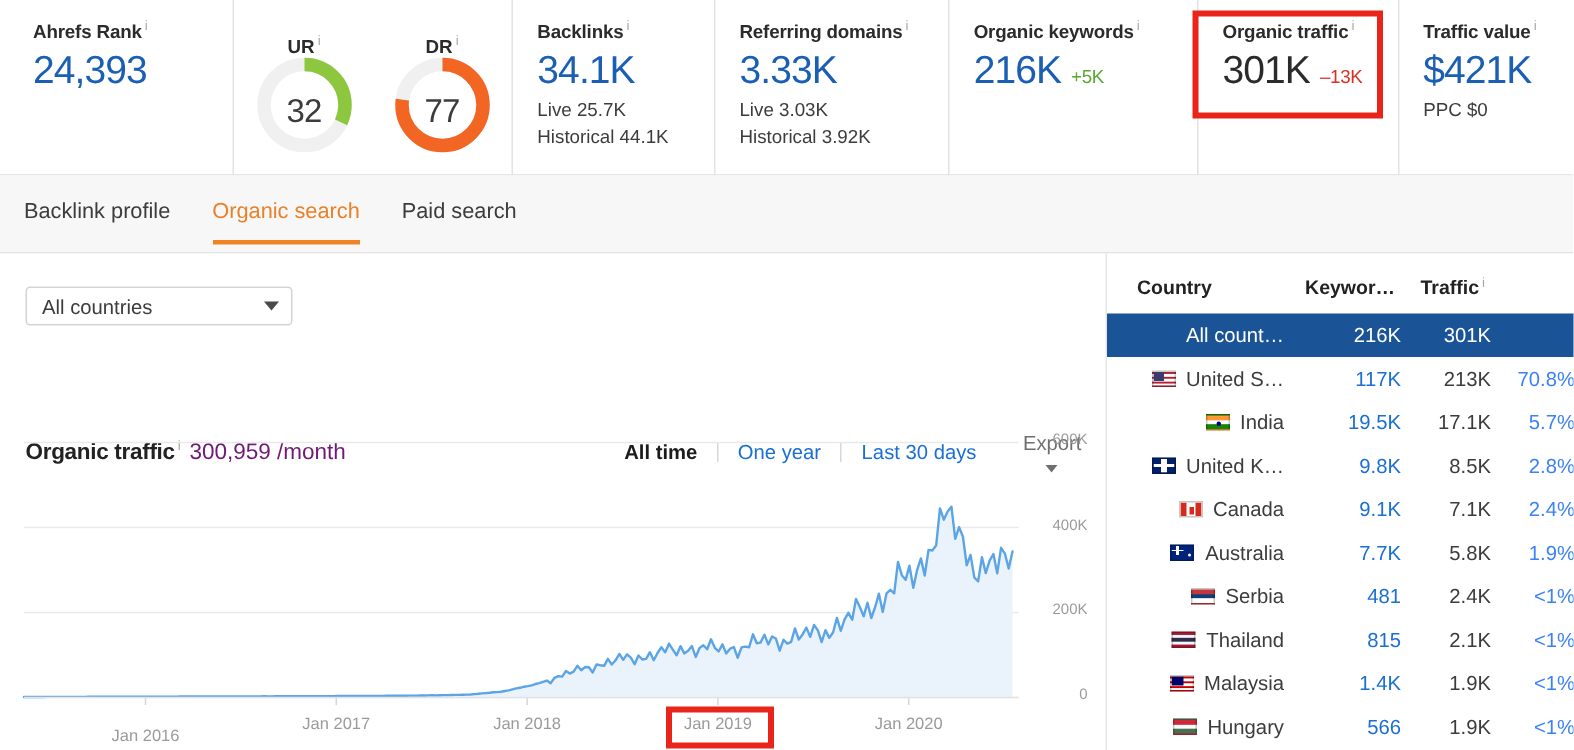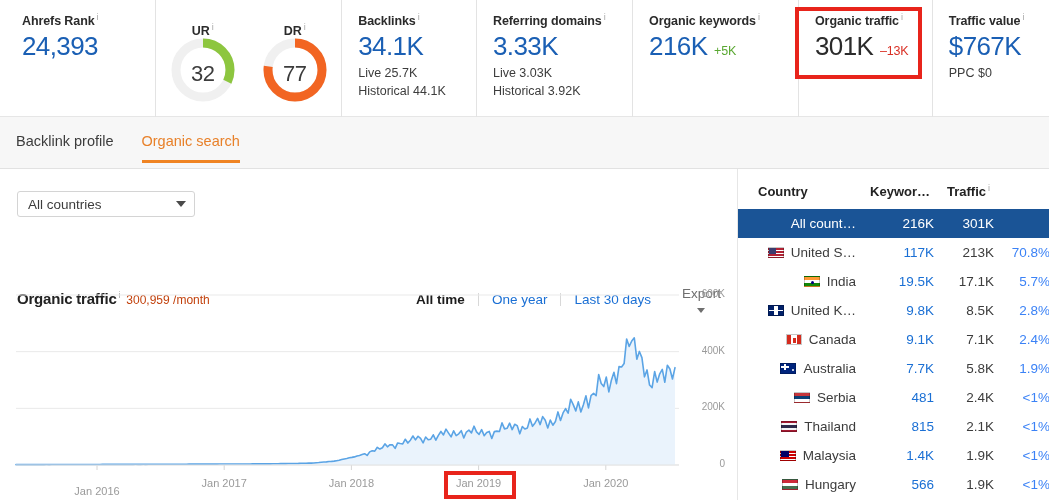--- a/index.html
+++ b/index.html
@@ -106,21 +106,21 @@
   .caret {
     width: 0; height: 0; border-left: 5px solid transparent;
     border-right: 5px solid transparent; border-top: 6px solid #4a4a4a;
   }
 
   .chart-head {
     position: absolute; left: 17px; top: 78px; right: 16px; height: 22px;
     display: flex; align-items: baseline;
   }
   .ch-title { font-size: 15px; font-weight: bold; color: #222; letter-spacing: -0.2px; }
-  .ch-value { font-size: 12px; color: #c2410c; margin-left: 6px; margin-top: 46px; }
+  .ch-value { font-size: 15px; color: #701a75; margin-left: 6px; margin-top: 46px; }
   .ch-right { margin-left: auto; display: flex; align-items: center; gap: 0; }
   .range-btn {
     font-size: 13.5px; color: #1a6fd4; padding: 0 13px; cursor: pointer;
     white-space: nowrap; position: relative;
   }
   .range-btn.active { color: #1c1c1c; font-weight: bold; }
   .range-sep { width: 1px; height: 13px; background: #d8d8d8; align-self: center; }
   .export-btn {
     font-size: 13.5px; color: #6f6f6f; margin-left: 18px; cursor: pointer;
     display: flex; align-items: center; gap: 7px; white-space: nowrap; flex-direction: column;
@@ -268,30 +268,31 @@
       <div class="m-value"><span>216K</span> <span class="m-delta up">+5K</span></div>
     </div>
 
     <div class="metric-card m-orgtr">
       <div class="m-label"><span>Organic traffic</span><i class="info-i">i</i></div>
       <div class="m-value dark"><span>301K</span> <span class="m-delta down">–13K</span></div>
     </div>
 
     <div class="metric-card m-tval">
       <div class="m-label"><span>Traffic value</span><i class="info-i">i</i></div>
-      <div class="m-value">$767K</div>
+      <div class="m-value">$421K</div>
       <div class="m-sub">PPC $0</div>
     </div>
 
   </div>
   <div class="redbox-card"></div>
 
   <div class="tabs-bar">
     <div class="tab">Backlink profile</div>
     <div class="tab active">Organic search</div>
+    <div class="tab">Paid search</div>
   </div>
 
   <div class="left-panel">
 
     <div class="country-select">
       <span class="country-select-label">All countries</span>
       <span class="caret"></span>
     </div>
 
     <div class="chart-head">

